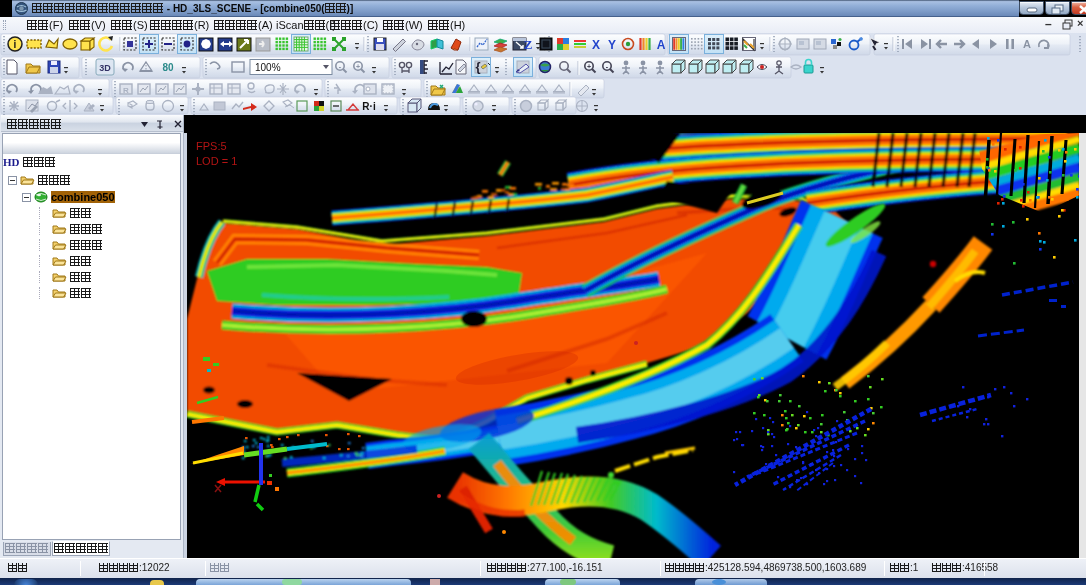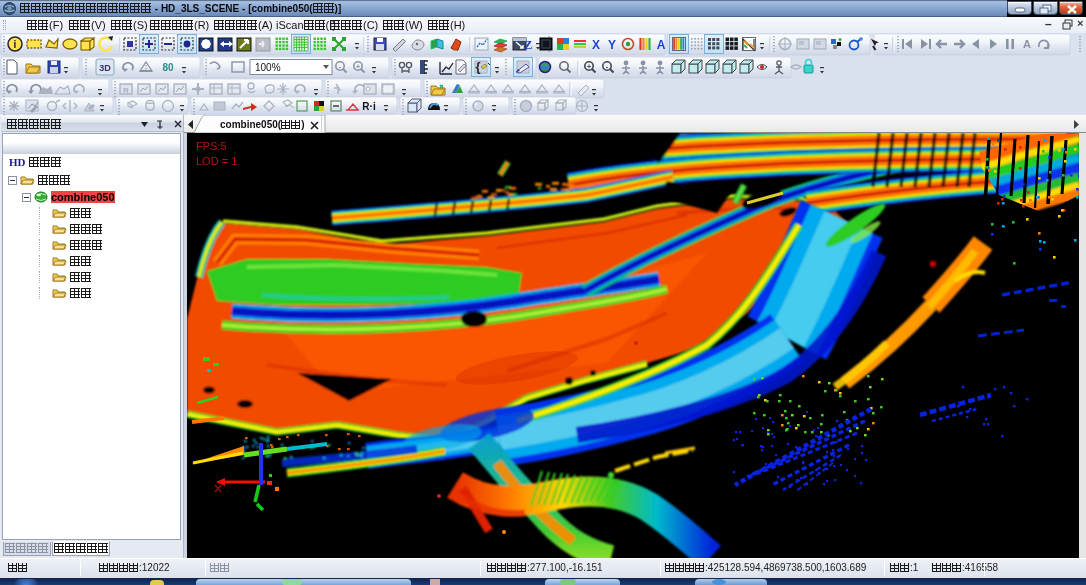--- a/index.html
+++ b/index.html
@@ -2,21 +2,21 @@
 <html><head><meta charset="utf-8"><style>
 *{margin:0;padding:0;box-sizing:border-box}
 html,body{width:1086px;height:585px;overflow:hidden;font-family:"Liberation Sans",sans-serif;background:#000}
 #app{position:absolute;inset:0}
 .abs{position:absolute}
 
 .z{display:inline-block;width:10px;height:10px;margin:0 1px -1px 0;
  background-image:repeating-linear-gradient(0deg,#1a1a1a 0 1px,transparent 1px 3px),repeating-linear-gradient(90deg,#1a1a1a 0 1px,transparent 1px 4px);}
 .zs{width:9px;height:9px}
 .zg{background-image:repeating-linear-gradient(0deg,#8a93a5 0 1px,transparent 1px 3px),repeating-linear-gradient(90deg,#8a93a5 0 1px,transparent 1px 4px)}
-#titlebar{left:0;top:0;width:1007px;height:17px;background:linear-gradient(180deg,#40536f 0,#a9c0e2 10%,#93b0d8 35%,#7e9cc8 70%,#6a89b8 100%);border-bottom:1px solid #46618c}
+#titlebar{left:12px;top:0;width:1007px;height:17px;background:linear-gradient(180deg,#40536f 0,#a9c0e2 10%,#93b0d8 35%,#7e9cc8 70%,#6a89b8 100%);border-bottom:1px solid #46618c}
 
 #menubar{left:0;top:17px;width:1086px;height:16px;background:linear-gradient(180deg,#f7f9fc,#e9edf6);font-size:11px;color:#111}
 .mi{position:absolute;top:2px}
 #toolwrap{left:0;top:33px;width:1086px;height:82px;background:#dbe2ef}
 #lpanel{left:0;top:115px;width:184px;height:443px;background:#e4e9f2;border-right:1px solid #aeb8c8}
 #lph{position:absolute;left:1px;top:0;width:182px;height:17px;background:linear-gradient(180deg,#fbfcfe 0,#dfe5ee 45%,#c9d2e0 50%,#d9e0ea 100%);border-bottom:1px solid #b6bfce;color:#1a2a4a;font-size:11px}
 #tree{position:absolute;left:2px;top:18px;width:179px;height:407px;background:#fff;border:1px solid #98a2b4;font-size:11px;color:#000}
 #treegrad{position:absolute;left:0;top:9px;width:177px;height:11px;background:linear-gradient(180deg,#fdfdfe,#ccd3de 95%,#aab3c2)}
 .trow{position:absolute;left:0;height:14px;white-space:nowrap}
 #ltabs{position:absolute;left:2px;bottom:2px;height:15px;font-size:10px}
@@ -576,36 +576,36 @@
       <div id="lph">
         <span style="position:absolute;left:6px;top:3px"><span class="z"></span><span class="z"></span><span class="z"></span><span class="z"></span><span class="z"></span></span>
         <svg style="position:absolute;left:138px;top:5px" width="44" height="10">
           <path d="M2 2 l7 0 l-3.5 5 z" fill="#223"></path>
           <path d="M21 1 l0 6 m-2.5 0 l5 0 m-2.5 0 l0 2 m-3 -8 l5 0" stroke="#223" stroke-width="1.2" fill="none"></path>
           <path d="M36 1 l6 6 m0 -6 l-6 6" stroke="#223" stroke-width="1.4"></path>
         </svg>
       </div>
       <div id="tree">
         <div id="treegrad"></div>
-        <div class="trow" style="top:22px;left:0"><span style="margin-left:6px"><span style="color:#1a1a8c;font-weight:bold;font-family:Liberation Serif;font-size:11px">HD</span> <b><span class="z"></span><span class="z"></span><span class="z"></span></b></span></div>
+        <div class="trow" style="top:22px;left:0"><span style=""><span style="color:#1a1a8c;font-weight:bold;font-family:Liberation Serif;font-size:11px">HD</span> <b><span class="z"></span><span class="z"></span><span class="z"></span></b></span></div>
         <div class="trow" style="top:40px;left:0"><span style="margin-left:5px"><svg width="9" height="9" style="margin:0 3px -1px 0">
               <rect x="0.5" y="0.5" width="8" height="8" fill="#fff" stroke="#8a93a5"></rect>
               <line x1="2" y1="4.5" x2="7" y2="4.5" stroke="#333"></line>
             </svg><svg width="15" height="12" style="margin:0 3px -2px 0">
               <path d="M1 10 L1 3 l4 0 l1.5 2 L13 5 l0 5 z" fill="#f4d06a" stroke="#a07818"></path>
               <path d="M1 10 l2.5 -4 l10.5 0 l-2.5 4 z" fill="#fbe49a" stroke="#a07818"></path>
             </svg><span class="z"></span><span class="z"></span><span class="z"></span></span></div>
         <div class="trow" style="top:57px;left:0"><span style="margin-left:19px"><svg width="9" height="9" style="margin:0 3px -1px 0">
               <rect x="0.5" y="0.5" width="8" height="8" fill="#fff" stroke="#8a93a5"></rect>
               <line x1="2" y1="4.5" x2="7" y2="4.5" stroke="#333"></line>
             </svg><svg width="14" height="12" style="margin:0 3px -2px 0">
               <ellipse cx="7" cy="6" rx="6" ry="5" fill="#33b033" stroke="#117a11"></ellipse>
               <path d="M2 4 q5 -3 10 0 M2 8 q5 3 10 0" stroke="#cfe8cf" fill="none" stroke-width="1"></path>
               <ellipse cx="5" cy="4" rx="2" ry="1.2" fill="#eaf6ea"></ellipse>
-            </svg><b style="background:#ef4444">combine050</b></span></div>
+            </svg><b style="background:#a16207">combine050</b></span></div>
         <div class="trow" style="top:73px;left:0"><span style="margin-left:36px;border-left:1px dotted #aab;padding-left:12px"><svg width="15" height="12" style="margin:0 3px -2px 0">
               <path d="M1 10 L1 3 l4 0 l1.5 2 L13 5 l0 5 z" fill="#f4d06a" stroke="#a07818"></path>
               <path d="M1 10 l2.5 -4 l10.5 0 l-2.5 4 z" fill="#fbe49a" stroke="#a07818"></path>
             </svg><span class="z"></span><span class="z"></span></span></div>
         <div class="trow" style="top:89px;left:0"><span style="margin-left:36px;border-left:1px dotted #aab;padding-left:12px"><svg width="15" height="12" style="margin:0 3px -2px 0">
               <path d="M1 10 L1 3 l4 0 l1.5 2 L13 5 l0 5 z" fill="#f4d06a" stroke="#a07818"></path>
               <path d="M1 10 l2.5 -4 l10.5 0 l-2.5 4 z" fill="#fbe49a" stroke="#a07818"></path>
             </svg><span class="z"></span><span class="z"></span><span class="z"></span></span></div>
         <div class="trow" style="top:105px;left:0"><span style="margin-left:36px;border-left:1px dotted #aab;padding-left:12px"><svg width="15" height="12" style="margin:0 3px -2px 0">
               <path d="M1 10 L1 3 l4 0 l1.5 2 L13 5 l0 5 z" fill="#f4d06a" stroke="#a07818"></path>
@@ -621,36 +621,20 @@
             </svg><span class="z"></span><span class="z"></span></span></div>
         <div class="trow" style="top:153px;left:0"><span style="margin-left:36px;border-left:1px dotted #aab;padding-left:12px"><svg width="15" height="12" style="margin:0 3px -2px 0">
               <path d="M1 10 L1 3 l4 0 l1.5 2 L13 5 l0 5 z" fill="#f4d06a" stroke="#a07818"></path>
               <path d="M1 10 l2.5 -4 l10.5 0 l-2.5 4 z" fill="#fbe49a" stroke="#a07818"></path>
             </svg><span class="z"></span><span class="z"></span></span></div>
       </div>
       <div id="ltabs">
         <span style="position:absolute;left:1px;top:1px;width:48px;height:14px;background:#d8dde8;border:1px solid #9aa4b6;border-top:0;text-align:center;padding-top:1px"><span class="z zg"></span><span class="z zg"></span><span class="z zg"></span><span class="z zg"></span></span>
         <span style="position:absolute;left:50px;top:0;width:58px;height:15px;background:#fff;border:1px solid #9aa4b6;border-top:1px solid #fff;text-align:center;padding-top:1px;font-weight:bold"><span class="z"></span><span class="z"></span><span class="z"></span><span class="z"></span><span class="z"></span></span>
       </div>
-    </div>
-    <div id="tabbar" class="abs">
-      <svg class="abs" style="left:3px;top:5px" width="8" height="9">
-        <path d="M6 0 L1 4.5 L6 9 z" fill="#222"></path>
-      </svg>
-      <svg class="abs" style="left:10px;top:0" width="150" height="18">
-        <path d="M0 18 L8 2 Q9 0 12 0 L128 0 L128 18 Z" fill="#fdfdfd" stroke="#9aa"></path>
-        <path d="M128 0 L131 0 L131 18 L128 18" fill="#fdfdfd" stroke="#9aa"></path>
-      </svg>
-      <div class="abs" style="left:36px;top:4px;font-size:10px;font-weight:bold;color:#111">combine050(<span class="z zs"></span><span class="z zs"></span>)</div>
-      <svg class="abs" style="left:126px;top:6px" width="9" height="9">
-        <path d="M1 1 L8 8 M8 1 L1 8" stroke="#222" stroke-width="1.6"></path>
-      </svg>
-      <svg class="abs" style="left:888px;top:5px" width="8" height="9">
-        <path d="M2 0 L7 4.5 L2 9 z" fill="#222" fill-opacity="0.85"></path>
-      </svg>
     </div>
     <div id="rstrip" class="abs"></div>
     <div id="vgap" class="abs"></div>
     <svg id="vp" class="abs" width="893" height="425" xmlns="http://www.w3.org/2000/svg">
       <rect width="893" height="425" fill="#000"></rect>
       <defs>
         <filter id="b1" x="-20%" y="-20%" width="140%" height="140%">
           <feGaussianBlur stdDeviation="1.1"></feGaussianBlur>
         </filter>
         <linearGradient id="sband" x1="268" y1="0" x2="526" y2="0" gradientUnits="userSpaceOnUse">

